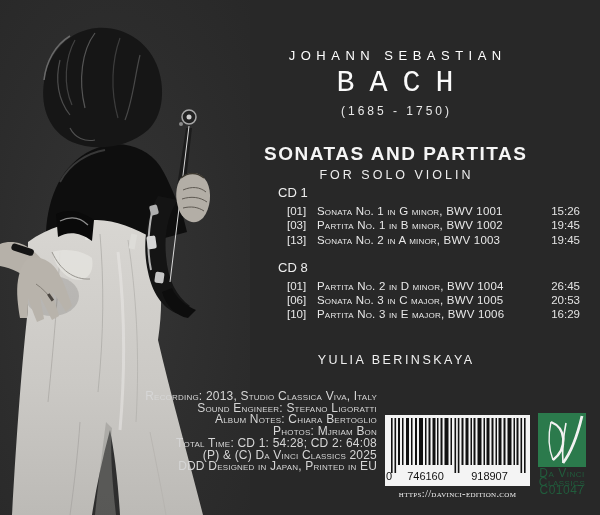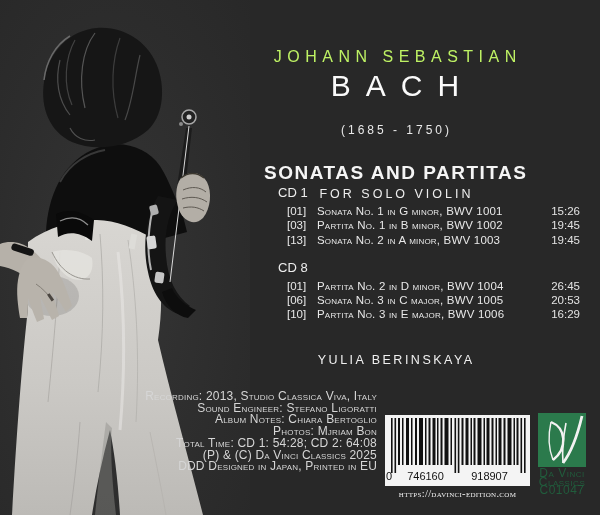--- a/index.html
+++ b/index.html
@@ -4,23 +4,23 @@
 <style>
   html,body{margin:0;padding:0;background:#282828;}
   .cover{
     position:relative;width:600px;height:515px;background:#282828;
     overflow:hidden;font-family:"Liberation Sans",sans-serif;color:#f2f2f2;
   }
   .photo-svg{position:absolute;left:0;top:0;}
 
   
   .header{position:absolute;left:250px;top:48px;width:290px;text-align:center;}
-  .composer-first{font-size:16px;font-weight:300;letter-spacing:5.5px;text-indent:5.5px;color:#bef264;}
-  .composer-last{font-size:30px;font-weight:300;letter-spacing:15px;text-indent:15px;margin-top:3px;color:#fafafa;}
-  .dates{font-size:12px;letter-spacing:3px;text-indent:3px;margin-top:20px;color:#e9e9e9;}
+  .composer-first{font-size:13px;font-weight:300;letter-spacing:5.5px;text-indent:5.5px;color:#ffffff;}
+  .composer-last{font-size:30px;font-weight:300;letter-spacing:15px;text-indent:15px;margin-top:3px;color:#fafafa;font-family:Liberation Mono, monospace;}
+  .dates{font-size:12px;letter-spacing:3px;text-indent:3px;margin-top:4px;color:#e9e9e9;}
   .album-title{font-size:19px;font-weight:700;letter-spacing:1.5px;text-indent:1.5px;margin-top:25px;color:#f5f5f5;}
   .album-subtitle{font-size:12.5px;letter-spacing:3px;text-indent:3px;margin-top:3px;color:#eeeeee;}
 
   
   .tracklists{position:absolute;left:256px;top:185px;width:324px;}
   .disc-label{font-size:13px;margin-left:22px;margin-bottom:4px;color:#ededed;}
   .track-row{display:flex;font-size:11.5px;line-height:14.3px;color:#e8e8e8;padding-left:31px;}
   .t-num{width:30px;flex:0 0 30px;}
   .t-title{flex:1;font-variant:small-caps;letter-spacing:0.2px;white-space:nowrap;}
   .t-time{margin-left:23px;color:#e3e3e3;}

